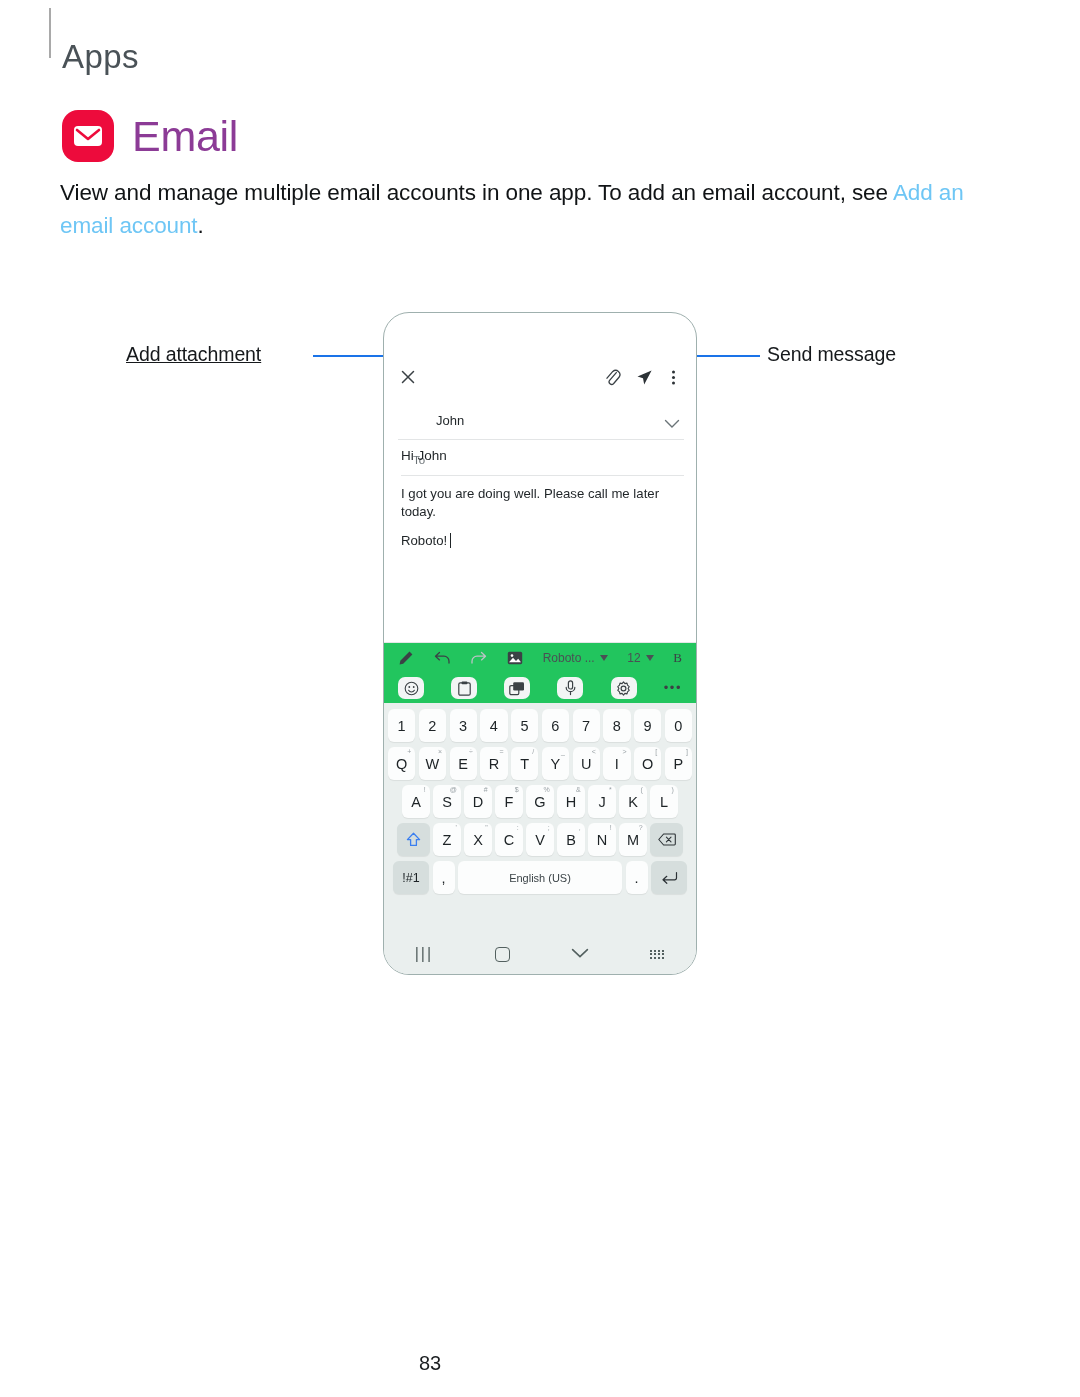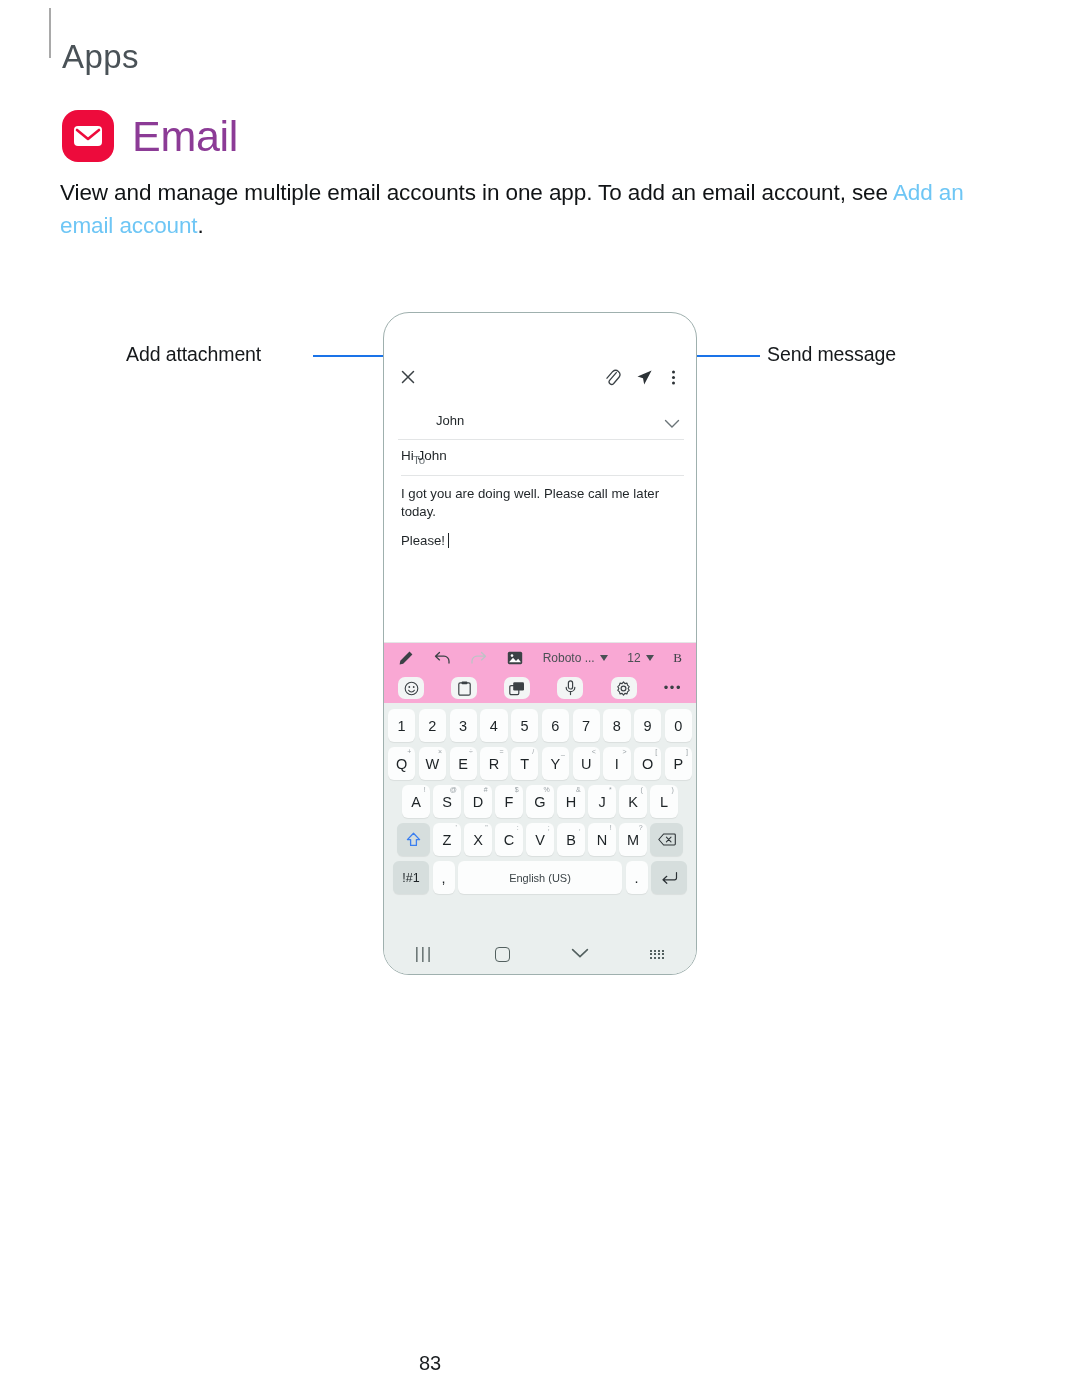--- a/index.html
+++ b/index.html
@@ -45,21 +45,21 @@
     font-size: 22.5px; line-height: 33px; color: #111416;
     letter-spacing: -0.1px;
   }
   .desc .link { color: #6ec6f5; }
 
   
   .callout {
     position: absolute; font-size: 19.5px; color: #16191c;
     letter-spacing: -0.1px; white-space: nowrap;
   }
-  .callout-left  { left: 126px; top: 343px; }
+  .callout-left  { left: 126px; top: 343px; text-decoration: underline; }
   .callout-right { left: 767px; top: 343px; }
 
   .leader { position: absolute; background: #1a73e8; }
   
   .leader-l-h { left: 313px; top: 355px; width: 303px; height: 2px; }
   
   .leader-l-v { left: 614px; top: 355px; width: 2px; height: 18px; }
   
   .leader-r-v { left: 648px; top: 355px; width: 2px; height: 18px; }
   
@@ -109,21 +109,21 @@
   .body-text p { margin-bottom: 12px; }
   .caret {
     display: inline-block; width: 1px; height: 15px; background: #1f2427;
     vertical-align: -3px; margin-left: 3px;
   }
 
   
   .fmt-wrap {
     position: absolute; left: 0; bottom: 271px; width: 100%;
     border-top: 1px solid #e4e7e7;
-    background: #f9a8d4;
+    background: #22c55e;
   }
   .fmt-row {
     display: flex; align-items: center; justify-content: space-between;
     padding: 0 14px; height: 30px;
   }
   .fmt-row .item {
     display: flex; align-items: center; justify-content: center;
     color: #3b4145; font-size: 13px;
   }
   .fmt-dd { display: flex; align-items: center; gap: 5px; color: #4a5054; font-size: 12px; }
@@ -251,21 +251,21 @@
         <svg width="16" height="10" viewBox="0 0 16 10">
             <path d="M1.5 1.5 L8 8 L14.5 1.5" fill="none" stroke="#6b7478" stroke-width="1.4" stroke-linecap="round"></path>
           </svg>
       </span>
     </div>
 
     <div class="subject">Hi John</div>
 
     <div class="body-text">
       <p>I got you are doing well. Please call me later today.</p>
-      <p><span>Please!</span><span class="caret"></span></p>
+      <p><span>Roboto!</span><span class="caret"></span></p>
     </div>
 
     <div class="fmt-wrap">
       <div class="fmt-row">
         <span class="item">
           <svg width="16" height="16" viewBox="0 0 16 16">
               <path d="M11.5 1.6 L14.4 4.5 L5.2 13.7 L1.6 14.4 L2.3 10.8 Z" fill="#3b4145"></path>
             </svg>
         </span>
         <span class="item">

